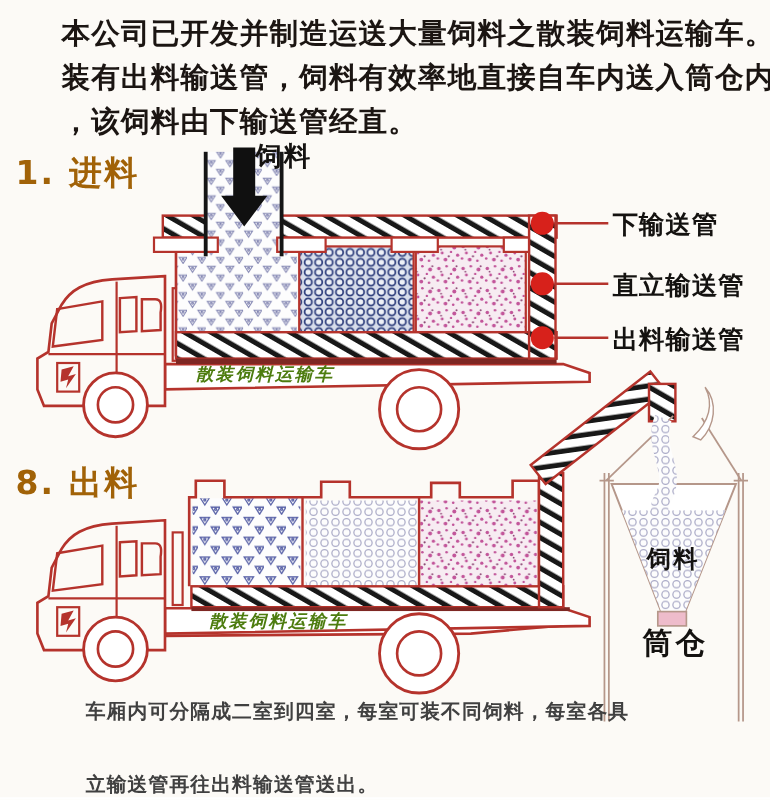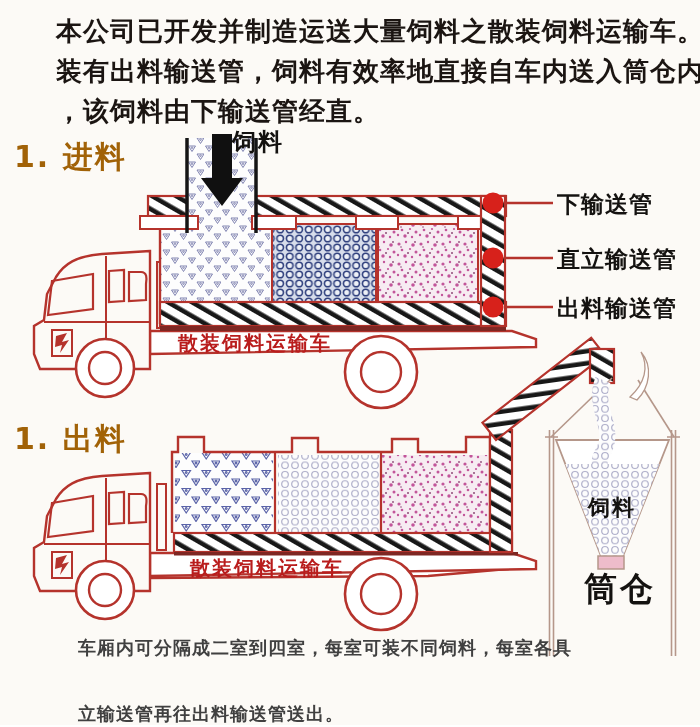--- a/index.html
+++ b/index.html
@@ -9,23 +9,23 @@
     background:#fcfaf6;
     overflow:hidden;
     font-family:"DejaVu Sans", sans-serif;
   }
   #art{position:absolute;left:0;top:0;}
   .txt{position:absolute;white-space:nowrap;font-weight:bold;}
   .intro-line{color:#1b1512;font-size:26px;letter-spacing:1px;line-height:39px;}
   .sec-title{color:#a16207;font-size:30px;letter-spacing:2px;}
   .pipe-label{color:#141210;font-size:23px;letter-spacing:1px;}
   .feed-label{color:#141210;font-size:24px;letter-spacing:2px;}
-  .truck-label{color:#b91c1c;font-size:20px;letter-spacing:2px;}
+  .truck-label{color:#4d7c0f;font-size:16px;letter-spacing:2px;font-style:italic;}
   .silo-feed{color:#141210;font-size:22px;letter-spacing:2px;}
-  .silo-name{color:#141210;font-size:33px;letter-spacing:3px;}
+  .silo-name{color:#141210;font-size:27px;letter-spacing:3px;}
   .footer-line{color:#404040;font-size:18px;letter-spacing:1px;line-height:33px;}
 </style>
 </head>
 <body>
 
 <div id="page">
 
   <svg id="art" width="700" height="727" viewBox="0 0 700 727">
     <defs>
       <pattern id="pat-hatch" width="12" height="12" patternUnits="userSpaceOnUse" patternTransform="rotate(-60)">
@@ -174,21 +174,21 @@
 
   <div class="txt sec-title" style="left:14px;top:137px;">1. 进料</div>
   <div class="txt feed-label" style="left:232px;top:126px;">饲料</div>
 
   <div class="txt pipe-label" style="left:557px;top:189px;">下输送管</div>
   <div class="txt pipe-label" style="left:557px;top:244px;">直立输送管</div>
   <div class="txt pipe-label" style="left:557px;top:293px;">出料输送管</div>
 
   <div class="txt truck-label" style="left:178px;top:330px;">散装饲料运输车</div>
 
-  <div class="txt sec-title" style="left:14px;top:419px;">1. 出料</div>
+  <div class="txt sec-title" style="left:14px;top:419px;">8. 出料</div>
   <div class="txt truck-label" style="left:190px;top:555px;">散装饲料运输车</div>
 
   <div class="txt silo-feed" style="left:588px;top:493px;">饲料</div>
   <div class="txt silo-name" style="left:584px;top:567px;">筒仓</div>
 
   <div class="txt footer-line" style="left:78px;top:631px;">车厢内可分隔成二室到四室，每室可装不同饲料，每室各具</div>
   <div class="txt footer-line" style="left:78px;top:697px;">立输送管再往出料输送管送出。</div>
 </div>
 
 </body></html>

